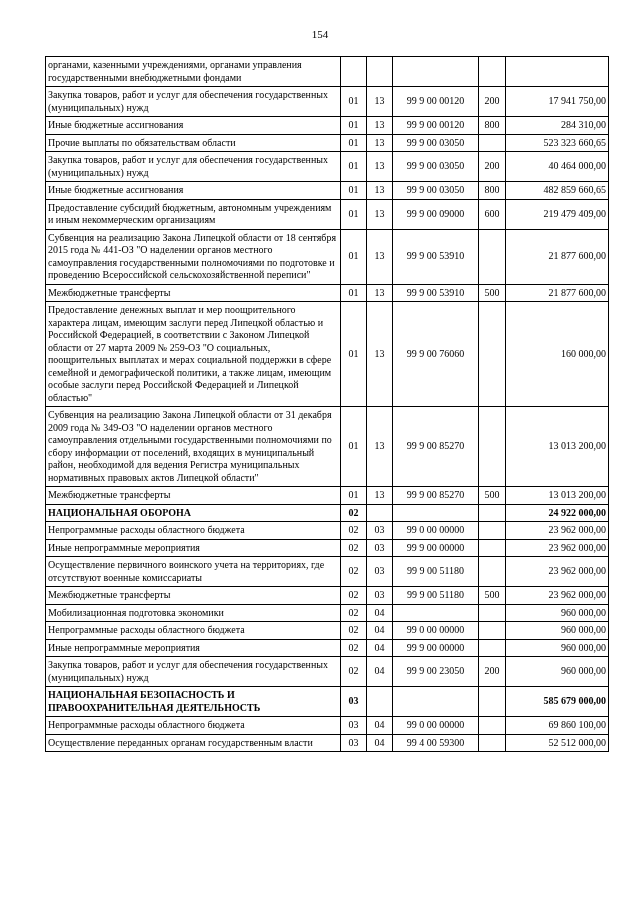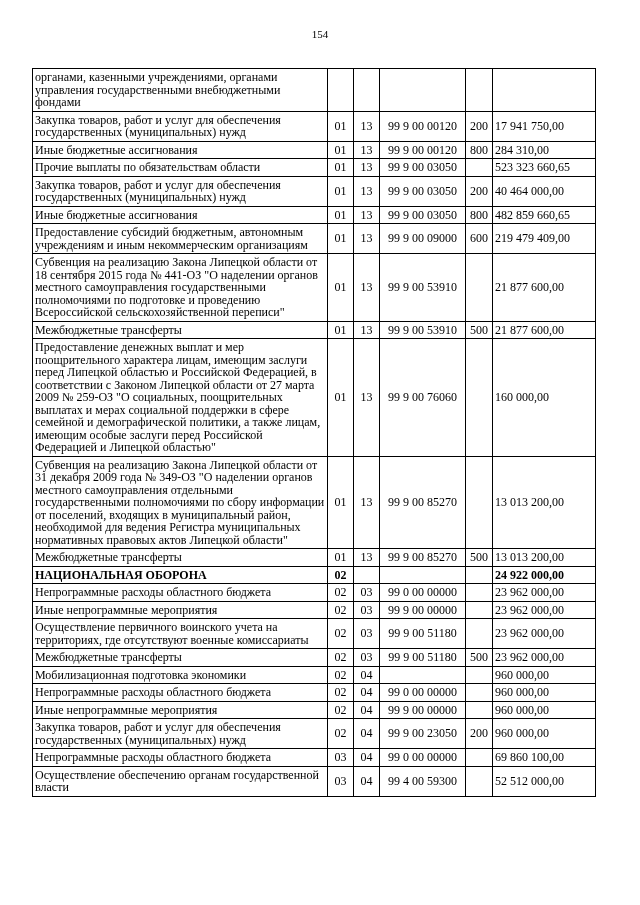--- a/index.html
+++ b/index.html
@@ -11,48 +11,49 @@
     width: 640px;
     height: 905px;
     overflow: hidden;
     font-family: "Liberation Serif", "DejaVu Serif", serif;
     color: #000;
   }
   .page-number {
     text-align: center;
     font-size: 11px;
     padding-top: 28px;
-    margin-bottom: 28px;
+    margin-bottom: 16px;
   }
   table.budget {
     border-collapse: collapse;
-    margin-left: 32px;
+    margin-left: 45px;
     width: 563px;
     table-layout: fixed;
-    font-size: 12px;
+    font-size: 10px;
     font-family: Liberation Serif, serif;
   }
   table.budget td {
     border: 1px solid #000;
     padding: 2px 2px;
     vertical-align: middle;
     line-height: 12.5px;
     word-wrap: break-word;
   }
   td.name {
     text-align: left;
     padding-left: 7px;
     padding-right: 4px;
   }
   td.code {
     text-align: center;
     padding-left: 0;
     padding-right: 0;
   }
   td.sum {
+    text-align: right;
     padding-right: 3px;
   }
   tr.bold {
     font-weight: bold;
   }
 </style>
 </head>
 <body>
 
 <div class="page">
@@ -229,30 +230,38 @@
           <td class="sum">960 000,00</td>
         </tr>
         <tr>
           <td class="name">Закупка товаров, работ и услуг для обеспечения государственных (муниципальных) нужд</td>
           <td class="code">02</td>
           <td class="code">04</td>
           <td class="code">99 9 00 23050</td>
           <td class="code">200</td>
           <td class="sum">960 000,00</td>
         </tr>
+        <tr class="bold">
+          <td class="name">НАЦИОНАЛЬНАЯ БЕЗОПАСНОСТЬ И ПРАВООХРАНИТЕЛЬНАЯ ДЕЯТЕЛЬНОСТЬ</td>
+          <td class="code">03</td>
+          <td class="code"></td>
+          <td class="code"></td>
+          <td class="code"></td>
+          <td class="sum">585 679 000,00</td>
+        </tr>
         <tr>
           <td class="name">Непрограммные расходы областного бюджета</td>
           <td class="code">03</td>
           <td class="code">04</td>
           <td class="code">99 0 00 00000</td>
           <td class="code"></td>
           <td class="sum">69 860 100,00</td>
         </tr>
         <tr>
-          <td class="name">Осуществление обеспечению органам государственной власти</td>
+          <td class="name">Осуществление переданных органам государственным власти</td>
           <td class="code">03</td>
           <td class="code">04</td>
           <td class="code">99 4 00 59300</td>
           <td class="code"></td>
           <td class="sum">52 512 000,00</td>
         </tr>
       </tbody>
   </table>
 </div>
 

